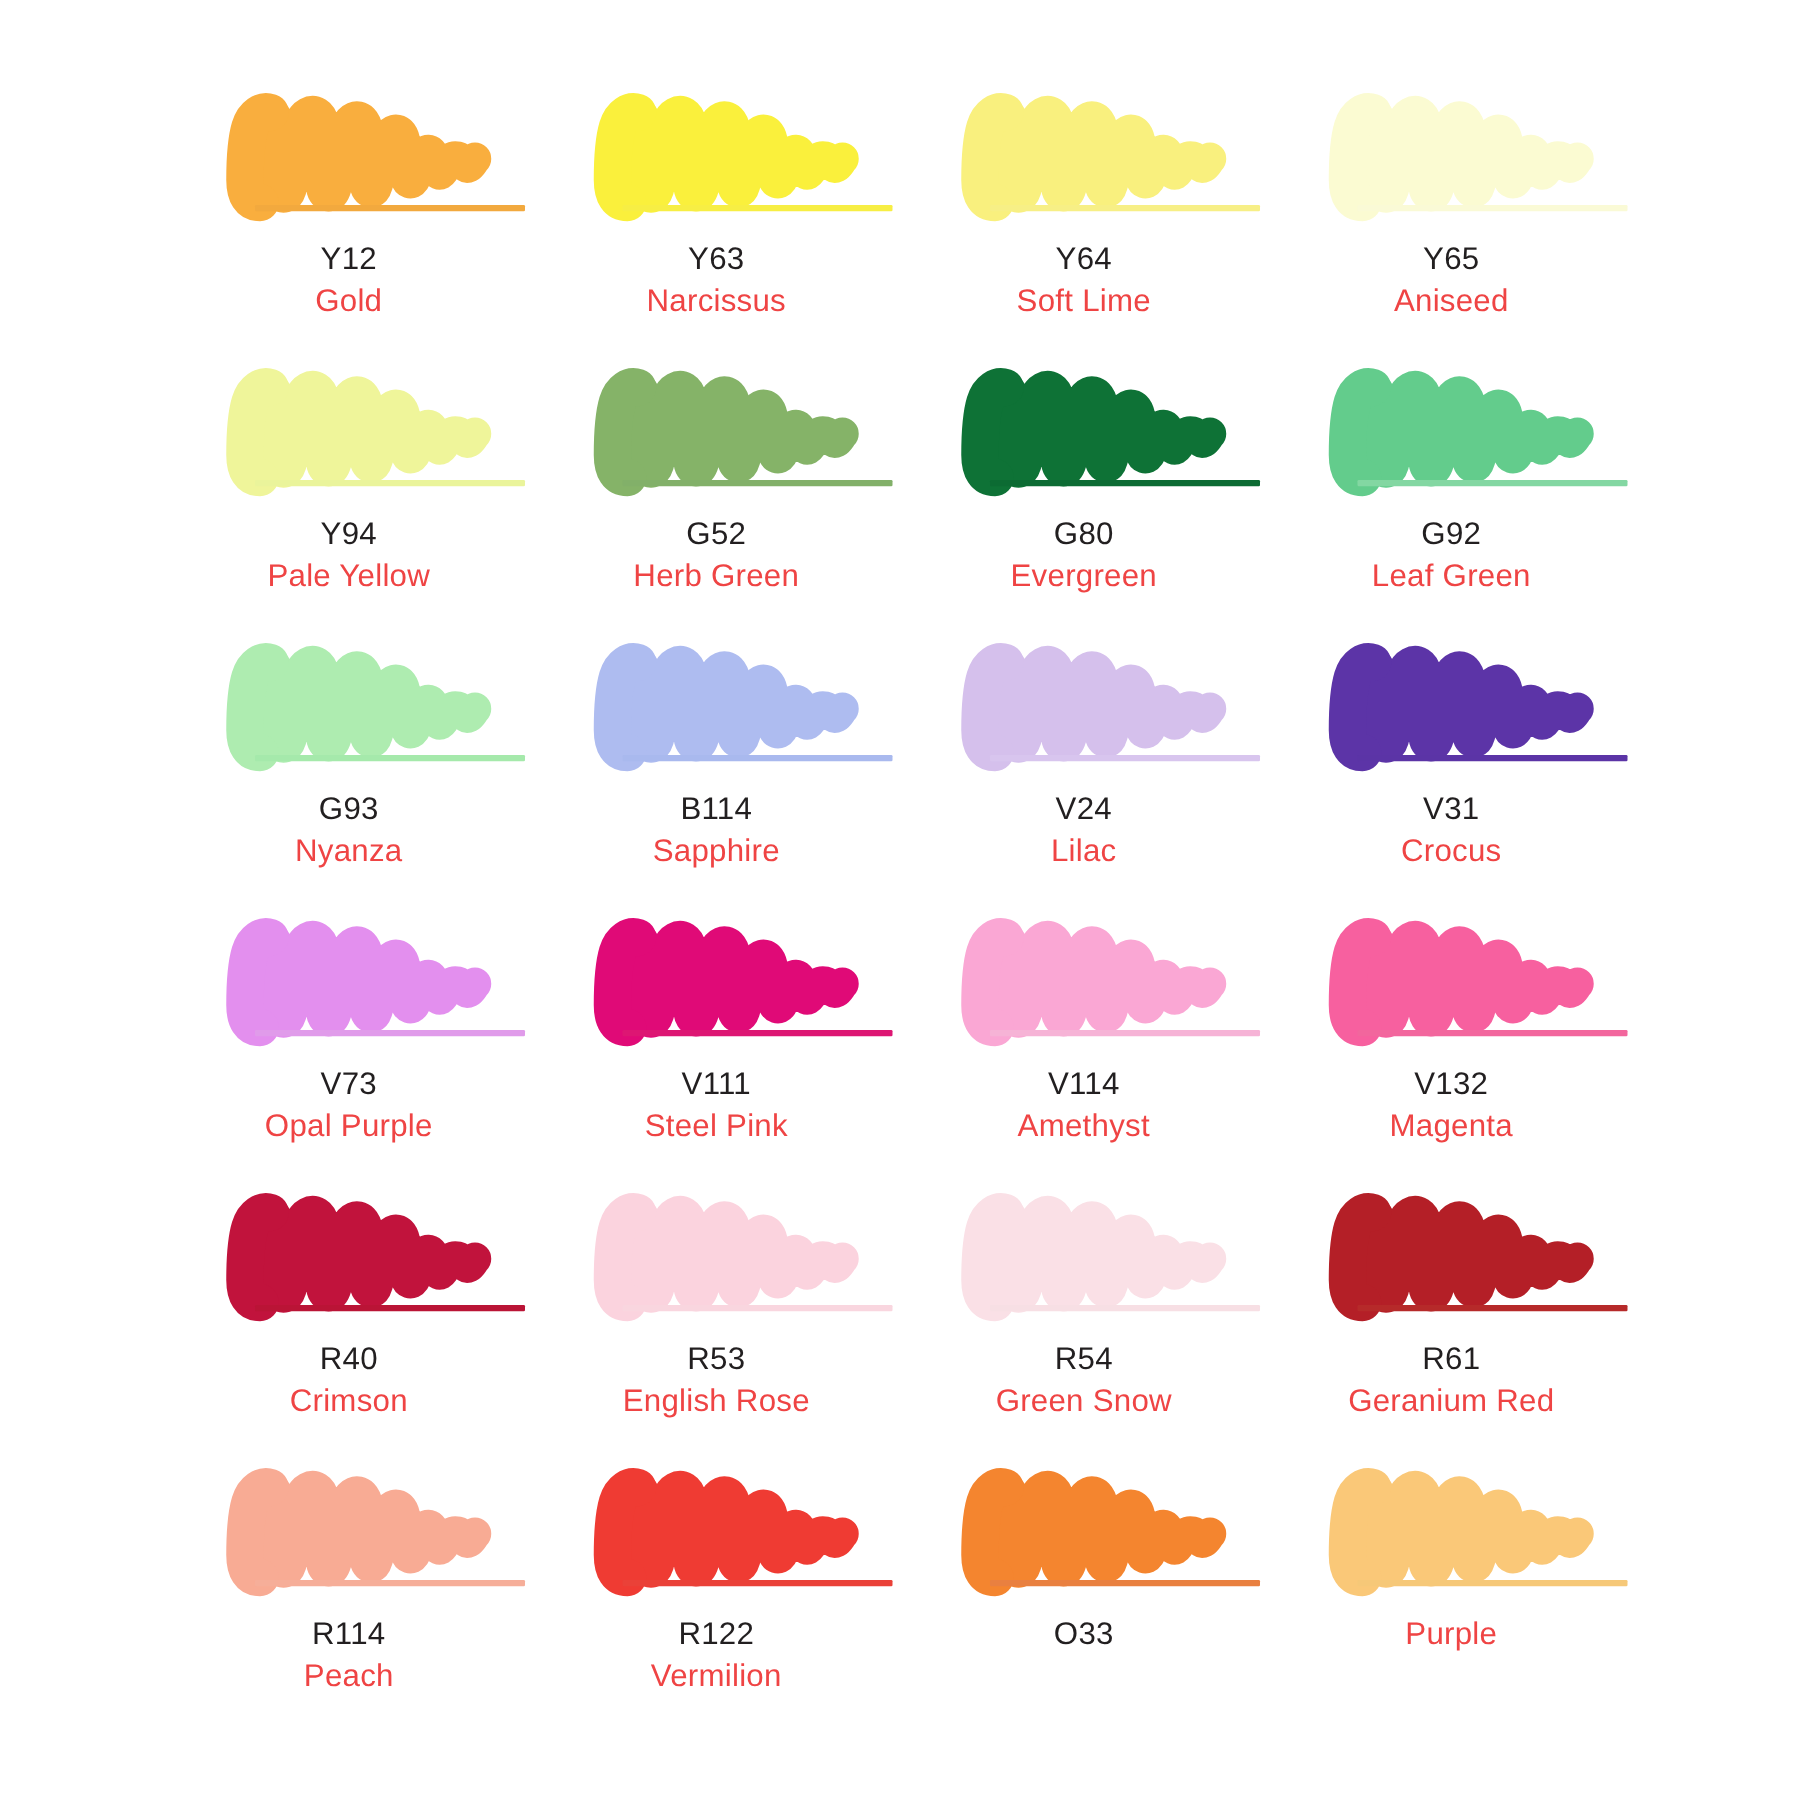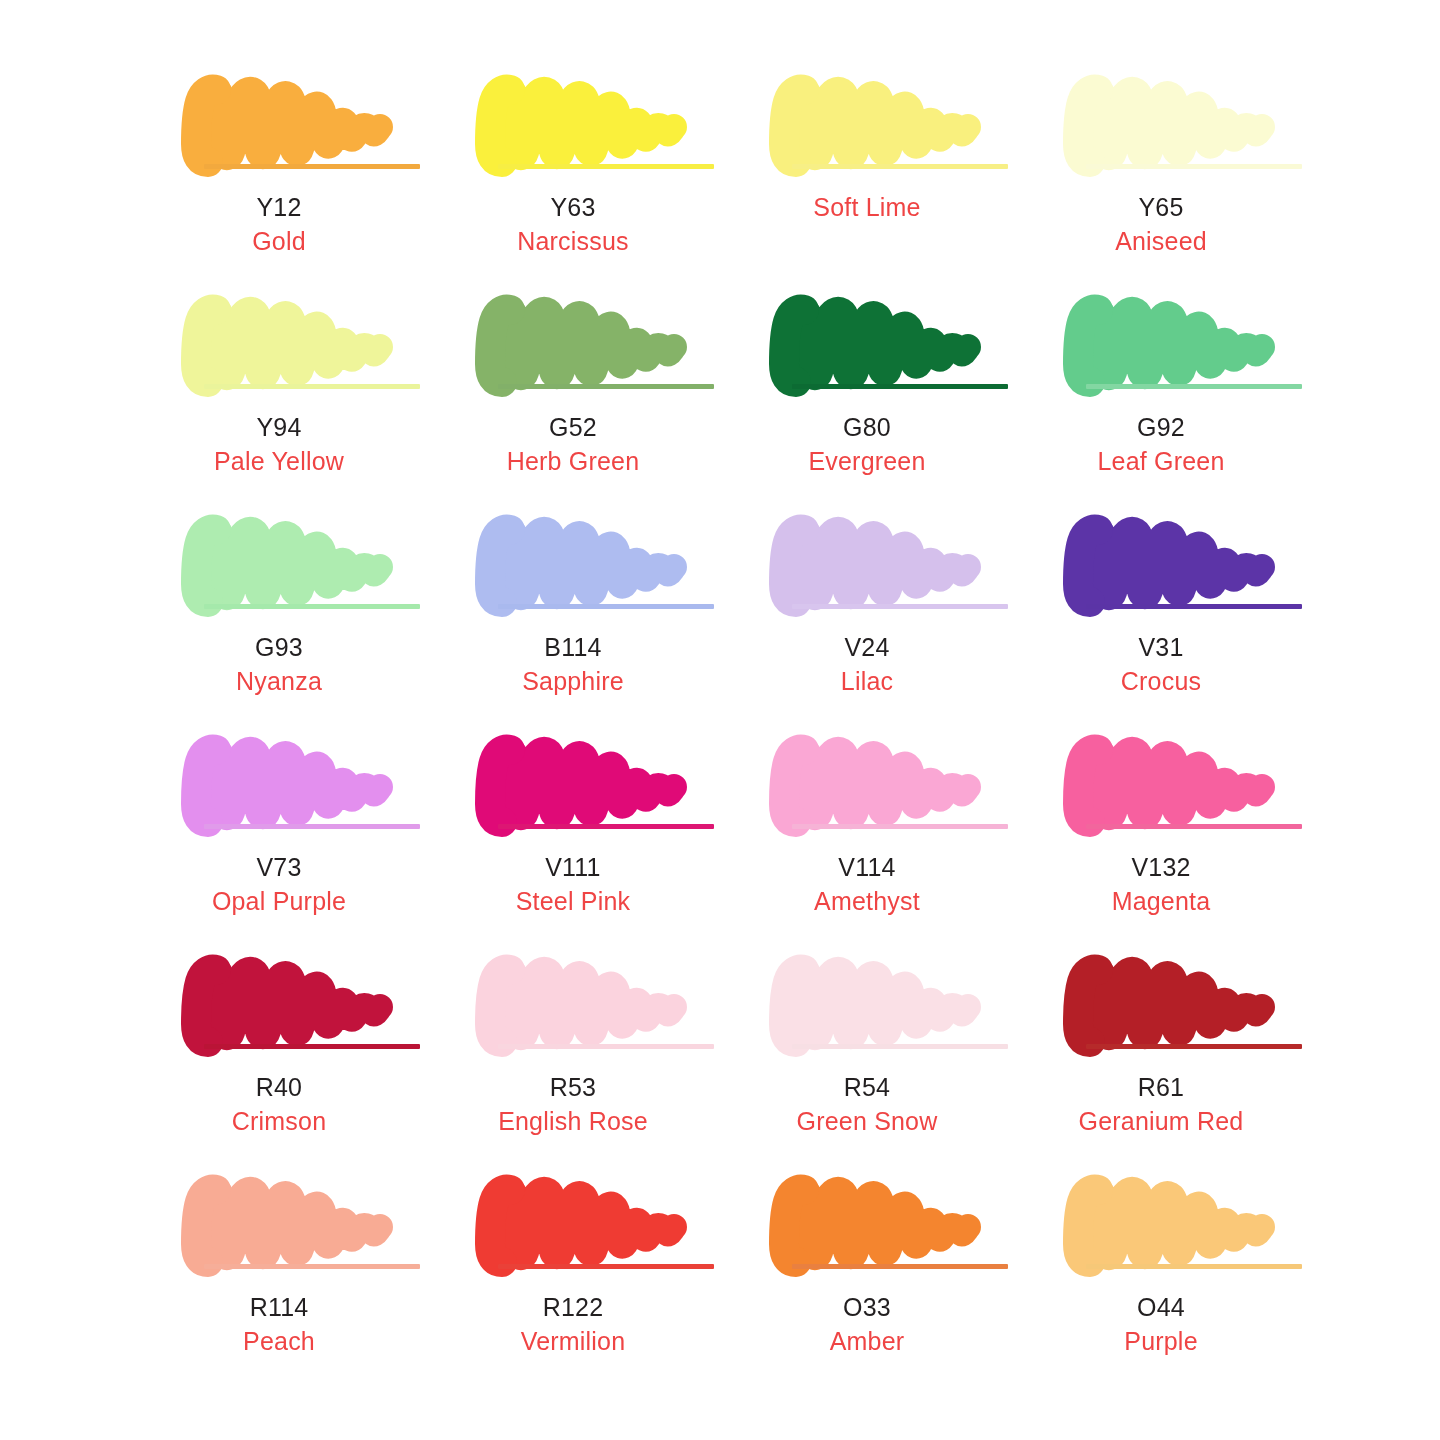--- a/index.html
+++ b/index.html
@@ -218,20 +218,21 @@
              C 208 66, 209 68, 211 67
              C 213 66, 214 63, 216 61" fill="none" stroke-linecap="round" stroke-linejoin="round" stroke="#F9F07E" stroke-width="26"></path>
         <path class="stroke-path-cap" d="M 44 96
              C 36 96, 32 90, 32 78
              C 32 62, 33 46, 36 36
              C 39 26, 46 22, 52 24" fill="none" stroke-linecap="round" stroke-linejoin="round" stroke="#F9F07E" stroke-width="30"></path>
       </svg>
       <div class="underline" style="background: rgb(247, 239, 134);"></div>
     </div>
     <div class="labels">
+      <div class="code">Y64</div>
       <div class="name">Soft Lime</div>
     </div>
   </div>
       <div class="swatch">
     <div class="stroke-wrap">
       <svg class="stroke-svg" viewBox="0 0 230 108" preserveAspectRatio="none">
         <path class="stroke-path" d="M 44 96
              C 36 96, 32 90, 32 78
              C 32 62, 33 46, 36 36
              C 39 26, 46 22, 52 24
@@ -1178,21 +1179,20 @@
              C 213 66, 214 63, 216 61" fill="none" stroke-linecap="round" stroke-linejoin="round" stroke="#F4852F" stroke-width="26"></path>
         <path class="stroke-path-cap" d="M 44 96
              C 36 96, 32 90, 32 78
              C 32 62, 33 46, 36 36
              C 39 26, 46 22, 52 24" fill="none" stroke-linecap="round" stroke-linejoin="round" stroke="#F4852F" stroke-width="30"></path>
       </svg>
       <div class="underline" style="background: rgb(233, 128, 64);"></div>
     </div>
     <div class="labels">
       <div class="code">O33</div>
-      <div class="name">Amber</div>
     </div>
   </div>
       <div class="swatch">
     <div class="stroke-wrap">
       <svg class="stroke-svg" viewBox="0 0 230 108" preserveAspectRatio="none">
         <path class="stroke-path" d="M 44 96
              C 36 96, 32 90, 32 78
              C 32 62, 33 46, 36 36
              C 39 26, 46 22, 52 24
              C 58 26, 60 34, 60 46
@@ -1225,18 +1225,17 @@
              C 208 66, 209 68, 211 67
              C 213 66, 214 63, 216 61" fill="none" stroke-linecap="round" stroke-linejoin="round" stroke="#FAC878" stroke-width="26"></path>
         <path class="stroke-path-cap" d="M 44 96
              C 36 96, 32 90, 32 78
              C 32 62, 33 46, 36 36
              C 39 26, 46 22, 52 24" fill="none" stroke-linecap="round" stroke-linejoin="round" stroke="#FAC878" stroke-width="30"></path>
       </svg>
       <div class="underline" style="background: rgb(246, 200, 120);"></div>
     </div>
     <div class="labels">
-      <div class="code">O44</div>
       <div class="name">Purple</div>
     </div>
   </div>
     </div>
 </div>
 
 </body></html>

